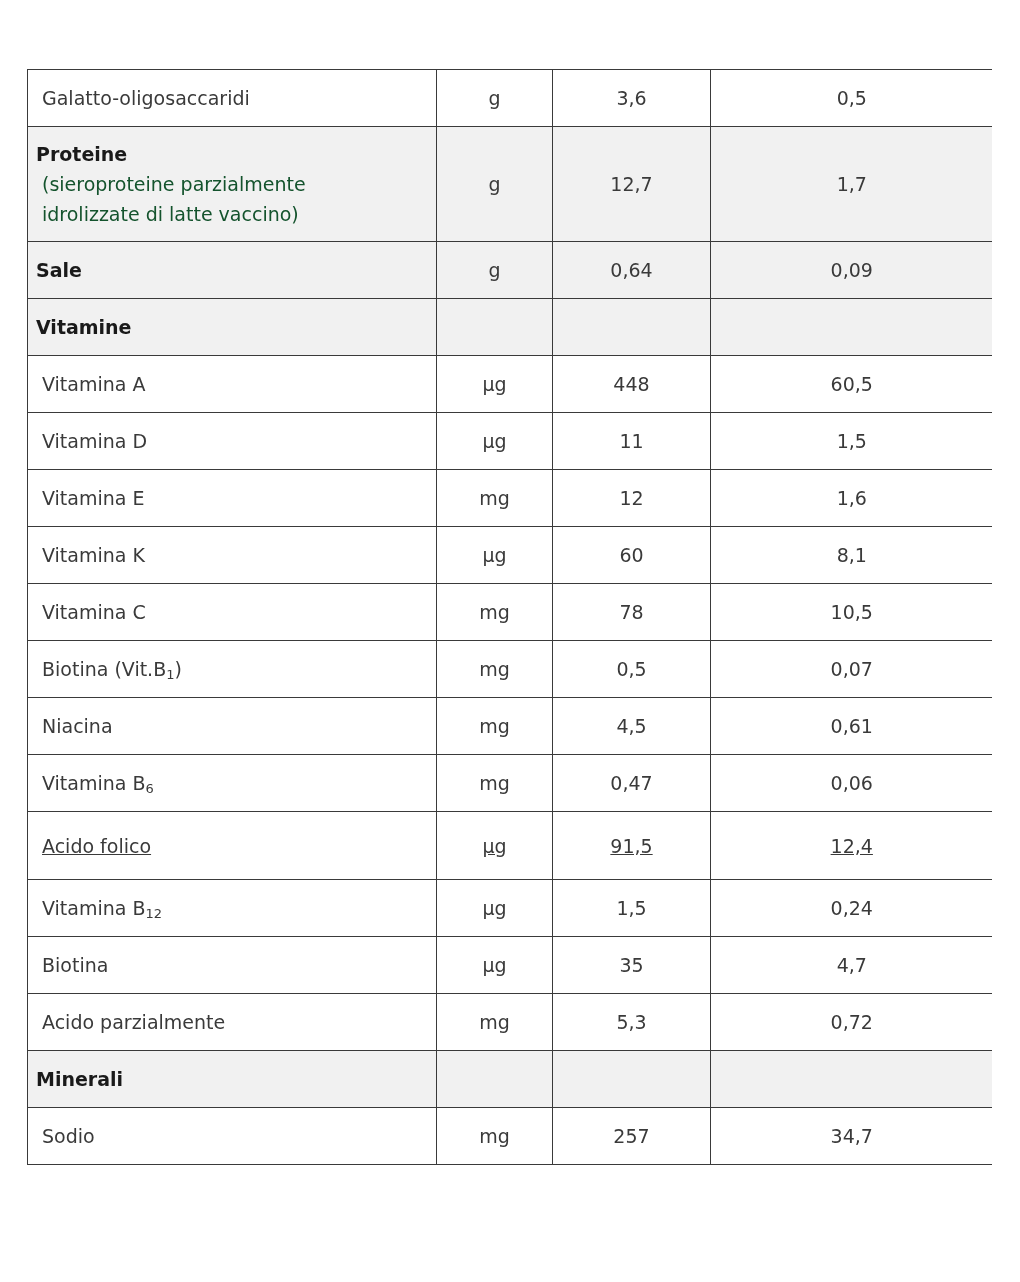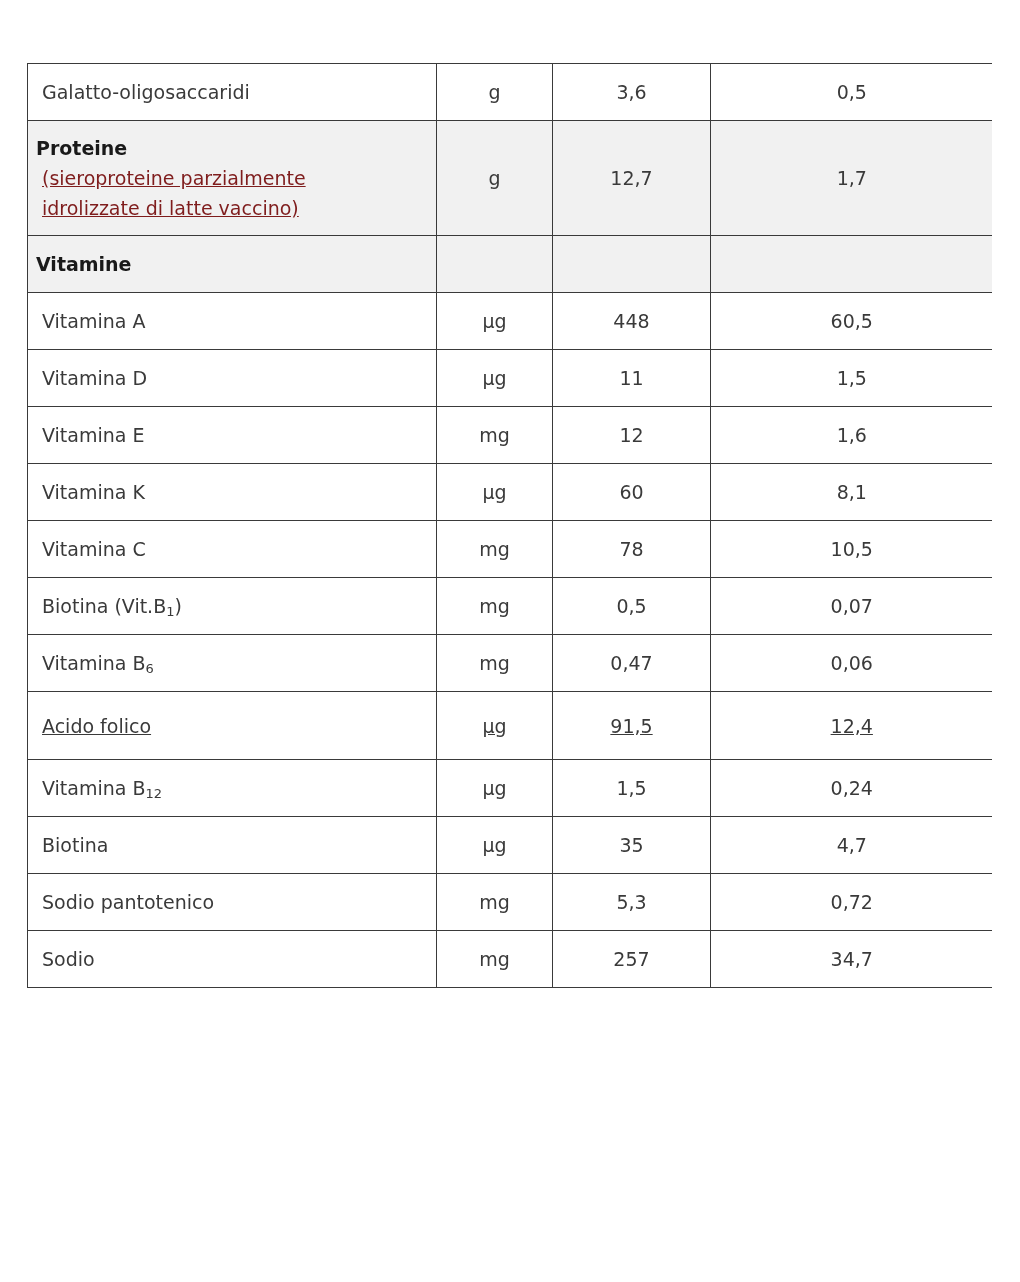--- a/index.html
+++ b/index.html
@@ -11,21 +11,21 @@
     width: 1020px;
     height: 1282px;
     position: relative;
     overflow: hidden;
     font-family: "DejaVu Sans", "Liberation Sans", sans-serif;
     color: #333333;
   }
   .table-wrap {
     position: absolute;
     left: 27px;
-    top: 63px;
+    top: 69px;
     width: 965px;
     height: 1156px;
     overflow: hidden;
   }
   table {
     border-collapse: collapse;
     width: 965px;
     table-layout: fixed;
   }
   col.c-name { width: 409px; }
@@ -43,21 +43,21 @@
     vertical-align: middle;
     color: #3a3a3a;
   }
   tr td:last-child { border-right: none; }
   tr.tall td { height: 114px; }
   tr.h68 td { height: 67px; text-decoration: underline; }
   tr.shaded td { background: #f1f1f1; }
   td.name { padding-left: 14px; text-align: left; }
   td.name.bold { padding-left: 8px; font-weight: bold; color: #1a1a1a; }
   td.num { text-align: center; }
-  .sub-line { display: block; padding-left: 6px; font-weight: normal; line-height: 30px; color: #7f1d1d; text-decoration: underline; }
+  .sub-line { display: block; padding-left: 6px; font-weight: normal; line-height: 30px; color: #14532d; }
   .title-line { display: block; line-height: 30px; }
   sub { font-size: 13px; vertical-align: -3px; line-height: 0; }
 </style>
 </head>
 <body>
 
 <div class="table-wrap">
 <table>
   <colgroup>
     <col class="c-name">
@@ -74,20 +74,26 @@
     </tr>
     <tr class="tall shaded">
       <td class="name bold">
         <span class="title-line">Proteine</span>
         <span class="sub-line">(sieroproteine parzialmente</span>
         <span class="sub-line">idrolizzate di latte vaccino)</span>
       </td>
       <td class="num">g</td>
       <td class="num">12,7</td>
       <td class="num">1,7</td>
+    </tr>
+    <tr class="shaded">
+      <td class="name bold">Sale</td>
+      <td class="num">g</td>
+      <td class="num">0,64</td>
+      <td class="num">0,09</td>
     </tr>
     <tr class="shaded">
       <td class="name bold">Vitamine</td>
       <td class="num"></td>
       <td class="num"></td>
       <td class="num"></td>
     </tr>
     <tr>
       <td class="name">Vitamina A</td>
       <td class="num">µg</td>
@@ -118,20 +124,26 @@
       <td class="num">78</td>
       <td class="num">10,5</td>
     </tr>
     <tr>
       <td class="name"><span>Biotina (Vit.B</span><sub>1</sub><span>)</span></td>
       <td class="num">mg</td>
       <td class="num">0,5</td>
       <td class="num">0,07</td>
     </tr>
     <tr>
+      <td class="name">Niacina</td>
+      <td class="num">mg</td>
+      <td class="num">4,5</td>
+      <td class="num">0,61</td>
+    </tr>
+    <tr>
       <td class="name"><span>Vitamina B</span><sub>6</sub></td>
       <td class="num">mg</td>
       <td class="num">0,47</td>
       <td class="num">0,06</td>
     </tr>
     <tr class="h68">
       <td class="name">Acido folico</td>
       <td class="num">µg</td>
       <td class="num">91,5</td>
       <td class="num">12,4</td>
@@ -142,24 +154,30 @@
       <td class="num">1,5</td>
       <td class="num">0,24</td>
     </tr>
     <tr>
       <td class="name">Biotina</td>
       <td class="num">µg</td>
       <td class="num">35</td>
       <td class="num">4,7</td>
     </tr>
     <tr>
-      <td class="name">Sodio pantotenico</td>
+      <td class="name">Acido parzialmente</td>
       <td class="num">mg</td>
       <td class="num">5,3</td>
       <td class="num">0,72</td>
+    </tr>
+    <tr class="shaded">
+      <td class="name bold">Minerali</td>
+      <td class="num"></td>
+      <td class="num"></td>
+      <td class="num"></td>
     </tr>
     <tr>
       <td class="name">Sodio</td>
       <td class="num">mg</td>
       <td class="num">257</td>
       <td class="num">34,7</td>
     </tr>
   </tbody>
 </table>
 </div>

